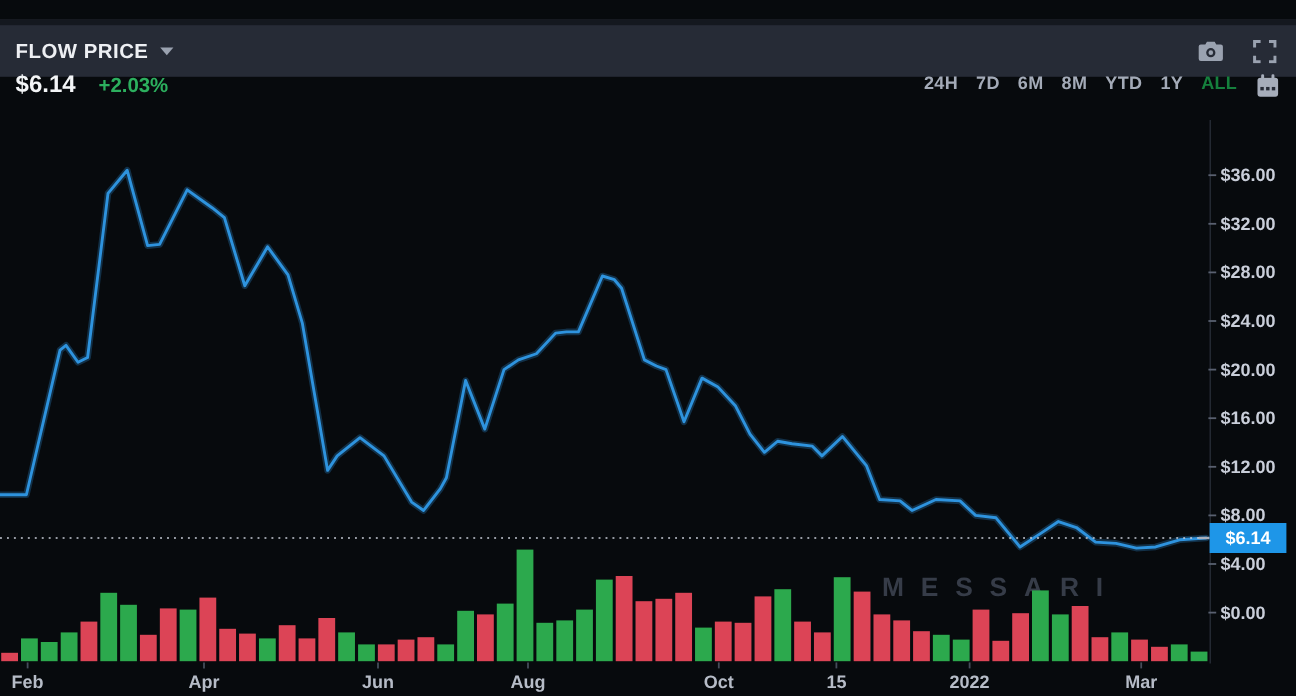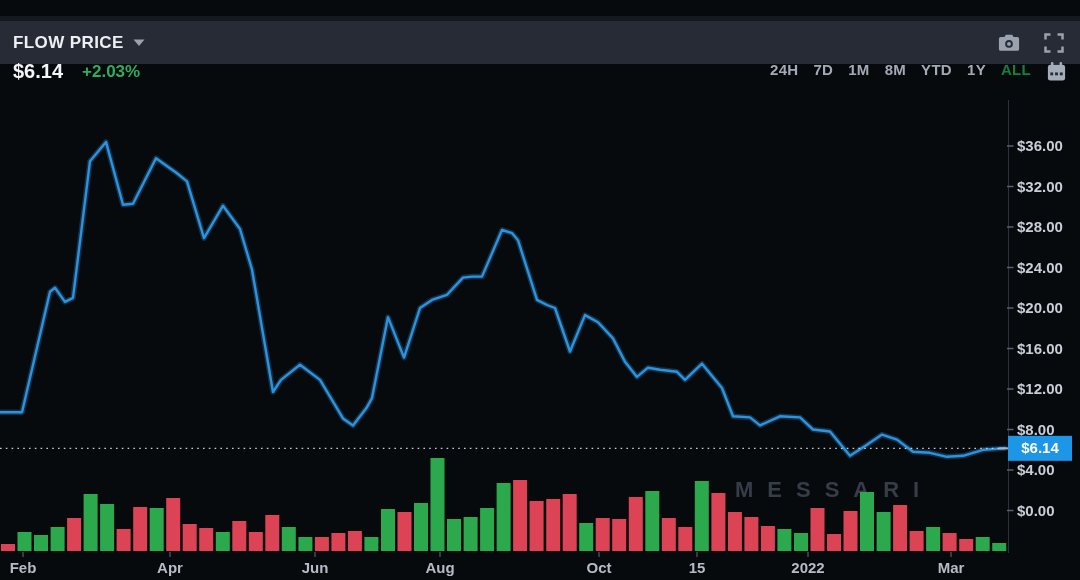--- a/index.html
+++ b/index.html
@@ -164,21 +164,21 @@
       </button>
     </div>
   </div>
 
   <div class="price-row">
     <span class="price">$6.14</span>
     <span class="change" style="color: rgb(44, 175, 94);">+2.03%</span>
     <div class="range-row">
       <button class="range">24H</button>
         <button class="range">7D</button>
-        <button class="range">1M</button>
+        <button class="range">6M</button>
         <button class="range">8M</button>
         <button class="range">YTD</button>
         <button class="range">1Y</button>
         <button class="range sel">ALL</button>
         <button class="icon-btn">
         <svg width="21" height="21" viewBox="0 0 22 22">
           <rect x="2" y="4" width="18" height="16.5" rx="2.5" fill="#a6adba"></rect>
           <rect x="5.2" y="1" width="2.6" height="5" rx="1.2" fill="#a6adba"></rect>
           <rect x="14.2" y="1" width="2.6" height="5" rx="1.2" fill="#a6adba"></rect>
           <rect x="4.5" y="12" width="3" height="3" fill="#262b36"></rect>

